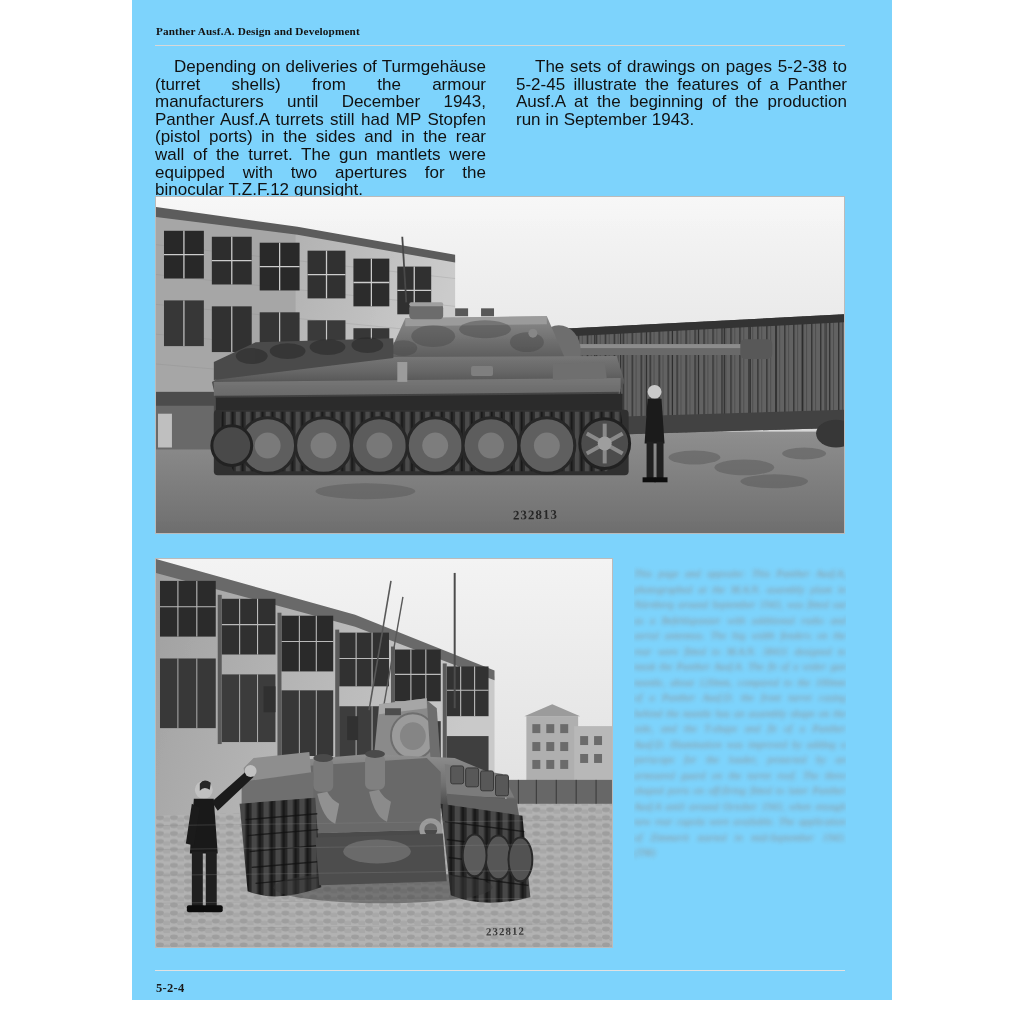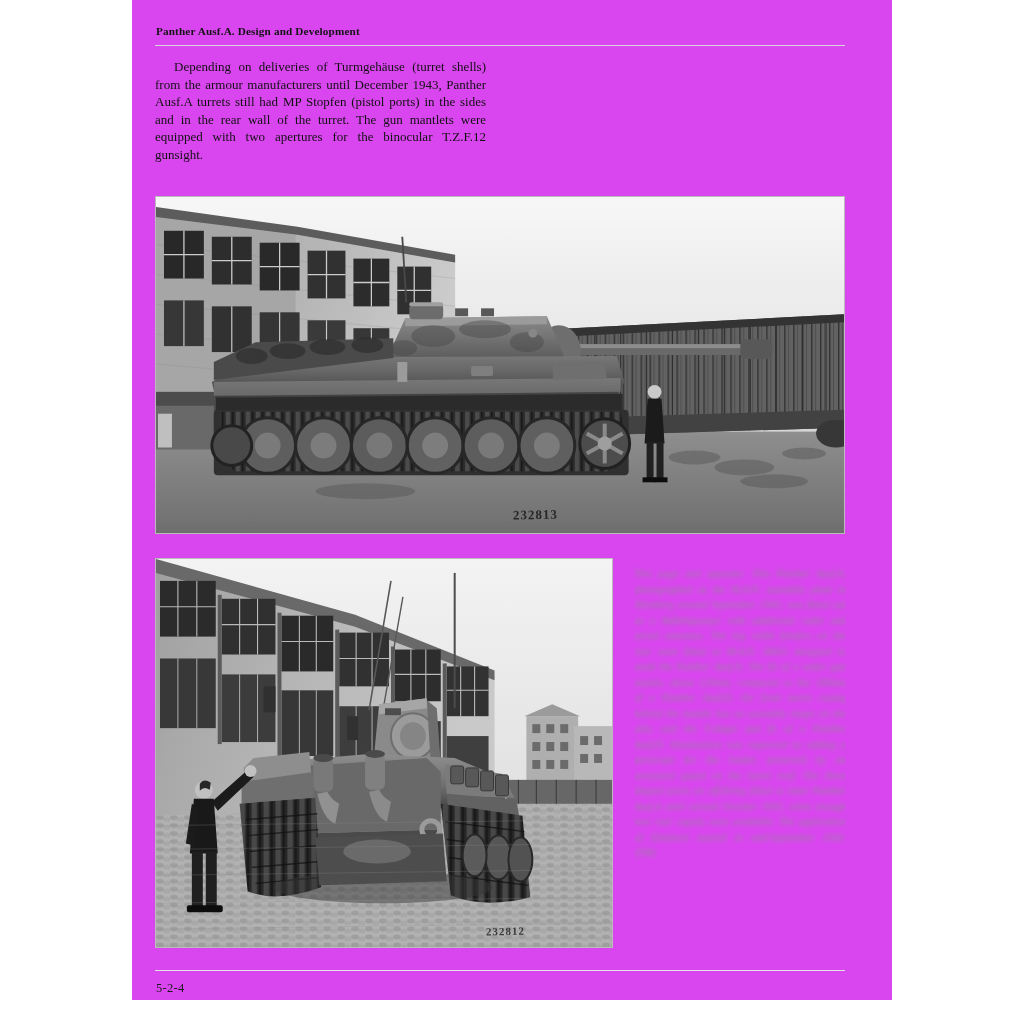--- a/index.html
+++ b/index.html
@@ -22,21 +22,21 @@
     background: #ffffff;
     box-sizing: border-box;
   }
 
   .sheet {
     position: absolute;
     left: 132px;
     top: 0px;
     width: 760px;
     height: 1000px;
-    background: #d946ef;
+    background: #7dd3fc;
     box-sizing: border-box;
   }
 
   
   .running-head {
     position: absolute;
     left: 24px;
     top: 25px;
     font-family: "Liberation Serif", serif;
     font-weight: bold;
@@ -61,22 +61,22 @@
     top: 58px;
     width: 692px;
     display: flex;
     gap: 30px;
   }
   .col {
     width: 331px;
   }
   .col p {
     margin: 0 0 11px 0;
-    font-family: Liberation Serif, serif;
-    font-size: 13px;
+    font-family: Liberation Sans, sans-serif;
+    font-size: 17px;
     line-height: 17.6px;
     text-align: justify;
     text-indent: 19px;
     color: #111111;
     hyphens: none;
     word-spacing: 0.2px;
   }
 
   
   .photo {
@@ -130,21 +130,21 @@
     top: 970px;
     width: 690px;
     height: 1px;
     background: #e2e2e2;
   }
   .folio {
     position: absolute;
     left: 24px;
     top: 981px;
     font-family: "Liberation Serif", serif;
-    font-weight: normal;
+    font-weight: bold;
     font-size: 12.5px;
     color: #1a1a1a;
     letter-spacing: .3px;
   }
 
   
   .neg-num {
     position: absolute;
     font-family: "Liberation Serif", serif;
     font-size: 13px;
@@ -164,20 +164,21 @@
   <div class="sheet">
 
     <div class="running-head">Panther Ausf.A. Design and Development</div>
     <div class="head-rule"></div>
 
     <div class="cols">
       <div class="col">
         <p>Depending on deliveries of Turmgehäuse (turret shells) from the armour manufacturers until December 1943, Panther Ausf.A turrets still had MP Stopfen (pistol ports) in the sides and in the rear wall of the turret. The gun mantlets were equipped with two apertures for the binocular T.Z.F.12 gunsight.</p>
       </div>
       <div class="col">
+        <p>The sets of drawings on pages 5-2-38 to 5-2-45 illustrate the features of a Panther Ausf.A at the beginning of the production run in September 1943.</p>
       </div>
     </div>
 
     <div class="photo" id="photo-top">
       <svg viewBox="0 0 690 338" preserveAspectRatio="none">
         <defs>
           <linearGradient id="skyT" x1="0" y1="0" x2="0" y2="1">
             <stop offset="0%" stop-color="#f2f2f2"></stop>
             <stop offset="70%" stop-color="#e2e2e2"></stop>
             <stop offset="100%" stop-color="#d2d2d2"></stop>

